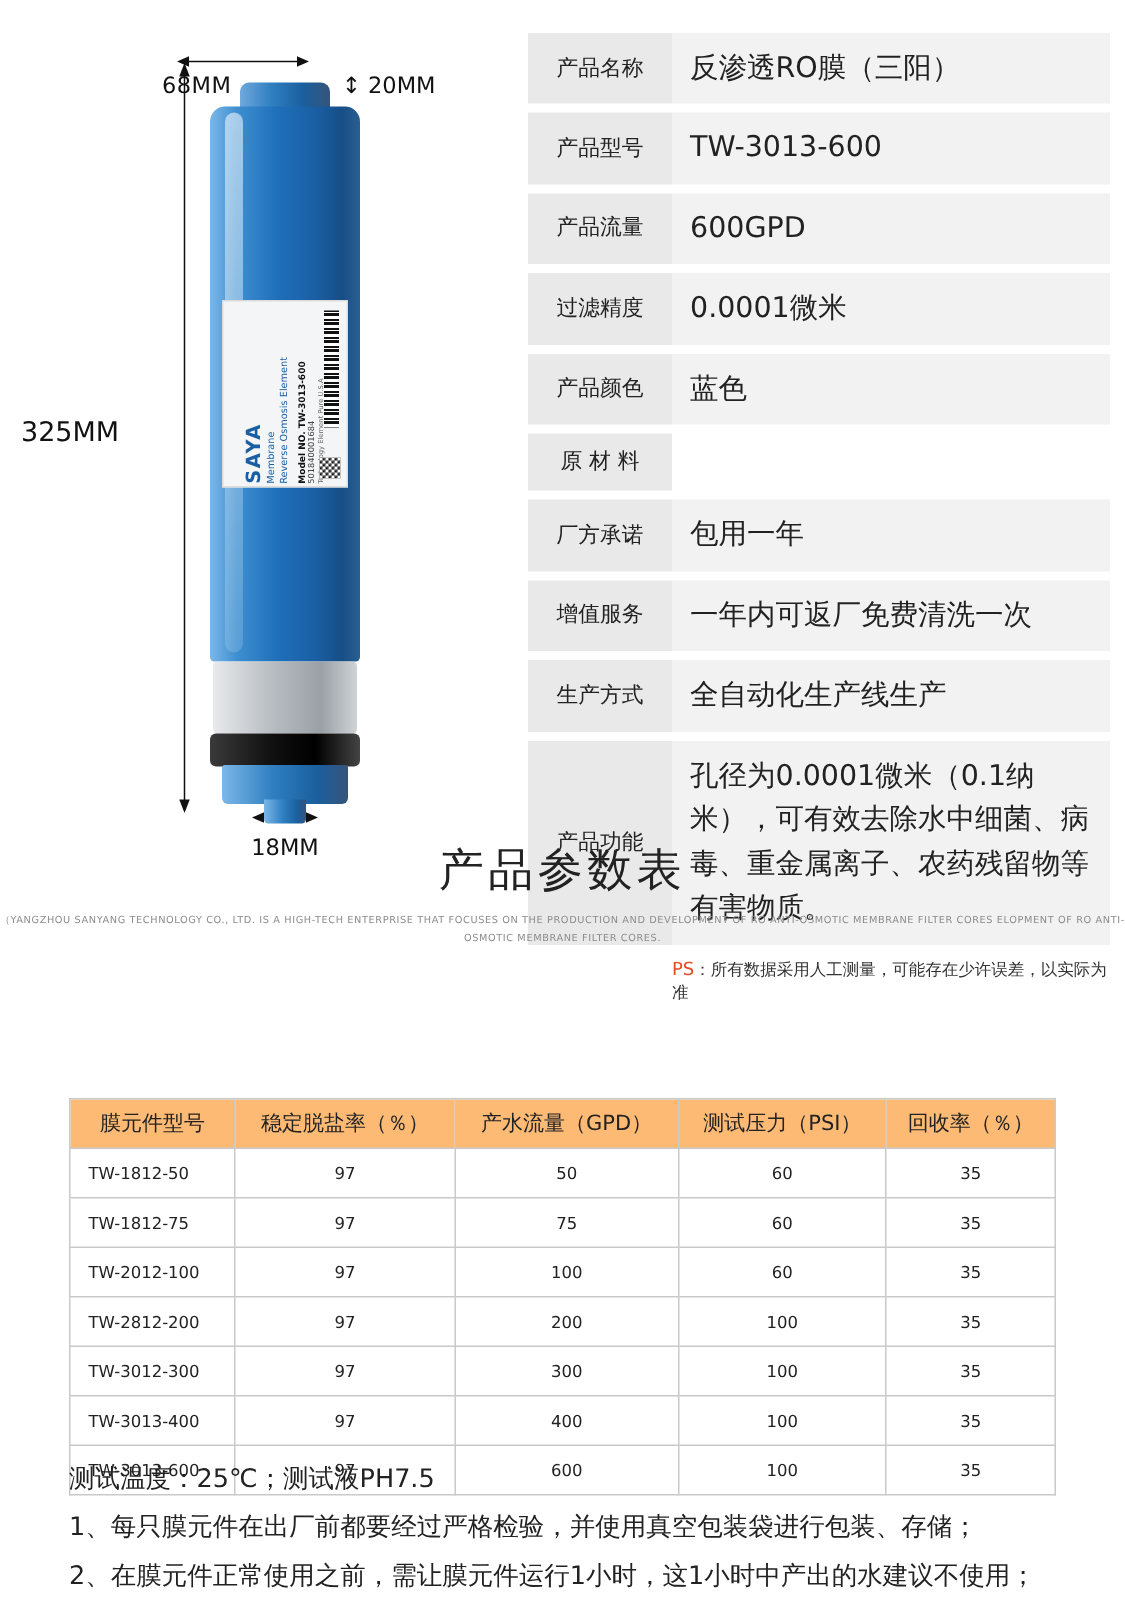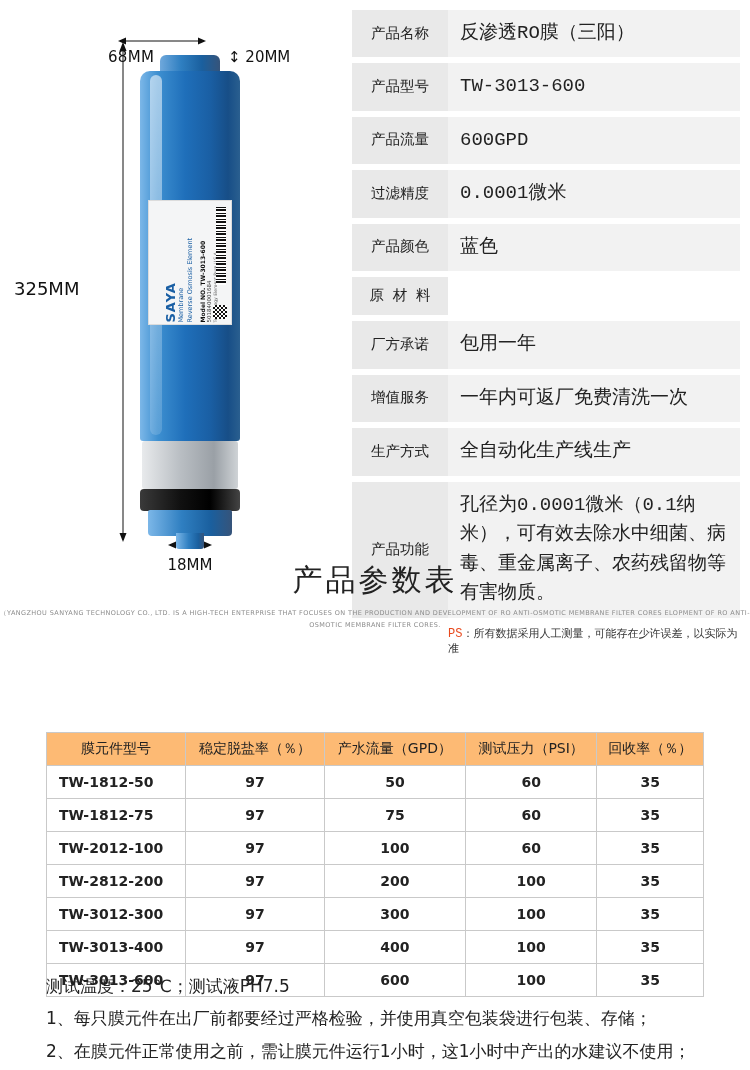--- a/index.html
+++ b/index.html
@@ -109,21 +109,21 @@
     background:
       linear-gradient(45deg,#111 25%,transparent 25%,transparent 75%,#111 75%),
       linear-gradient(45deg,#111 25%,transparent 25%,transparent 75%,#111 75%);
     background-size: 4px 4px;
     background-position: 0 0, 2px 2px;
     background-color: #fff;
   }
 
   
   .spec-table {
-    position: absolute; left: 352px; top: 10px; width: 388px; font-family: Liberation Mono, monospace;
+    position: absolute; left: 352px; top: 22px; width: 388px;
   }
   .spec-row { display: flex; margin-bottom: 6px; }
   .spec-key {
     width: 96px; background: #e9e9e9; color: #222;
     font-size: 14.5px; display: flex; align-items: center; justify-content: center;
     padding: 9px 4px; text-align: center; line-height: 1.4;
   }
   .spec-val {
     flex: 1; background: #f2f2f2; color: #222;
     font-size: 19px; display: flex; align-items: center;
@@ -156,21 +156,21 @@
   }
   .ps-note .ps-red { color: #e8491d; font-size: 18px; }
 
   
   .data-table {
     position: absolute; left: 46px; top: 732px; width: 658px;
     border-collapse: collapse;
   }
   .data-table th, .data-table td {
     border: 1px solid #c9c9c9; text-align: center;
-    font-size: 14px; color: #222; height: 33px; padding: 0 4px; font-weight: bold;
+    font-size: 11px; color: #222; height: 33px; padding: 0 4px;
   }
   .data-table th { background: #fdba74; font-weight: normal; font-size: 14px; }
   .data-table td:first-child { text-align: left; padding-left: 12px; }
 
   
   .footer-notes {
     position: absolute; left: 46px; top: 970px; width: 700px;
     font-size: 17px; color: #222; line-height: 1.9;
   }
   .footer-notes .f-line { white-space: nowrap; }

